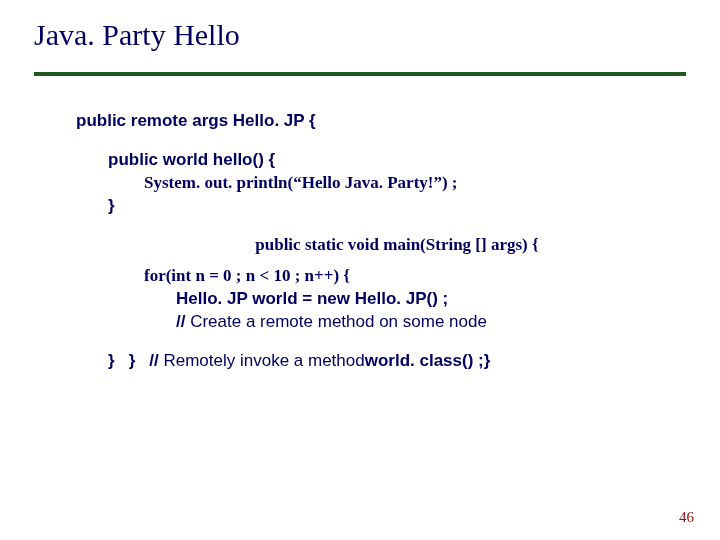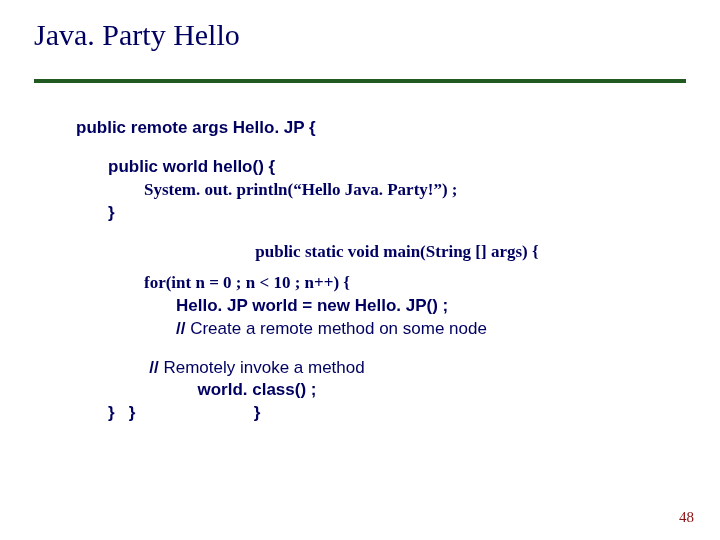--- a/index.html
+++ b/index.html
@@ -13,21 +13,21 @@
   .slide {
     width: 100%;
     height: 100%;
     padding: 18px 34px 0 34px;
   }
   .title {
     font-family: "Times New Roman", Times, serif;
     font-size: 30px;
     font-weight: normal;
     color: #000060;
-    margin-bottom: 27px;
+    margin-bottom: 20px;
   }
   .rule {
     border: none;
     border-top: 4px solid #215a21;
     margin-bottom: 18px;
   }
   .code {
     font-family: Arial, Helvetica, sans-serif;
     font-size: 17px;
     font-weight: bold;
@@ -42,22 +42,21 @@
   .gap-sm { height: 8px; }
   .serif { font-family: "Times New Roman", Times, serif; font-weight: bold; text-align: center; }
   .cm { font-weight: normal; }
   .closebraces {
     display: flex;
     align-items: flex-end;
     gap: 14px;
   }
   .closecol {
     display: flex;
-    flex-direction: column;
-    align-items: center;
+    flex-direction: row;
   }
   .pagenum {
     position: absolute;
     bottom: 14px;
     right: 26px;
     color: #8a0f0f;
     font-family: "Times New Roman", Times, serif;
     font-size: 15px;
   }
 </style>
@@ -97,14 +96,14 @@
         <div>
           <span>// </span><span class="cm">Remotely invoke a method</span>
         </div>
         <div>world. class() ;</div>
         <div>}</div>
       </div>
     </div>
 
   </div>
 
-  <div class="pagenum">48</div>
+  <div class="pagenum">46</div>
 </div>
 
 </body></html>

